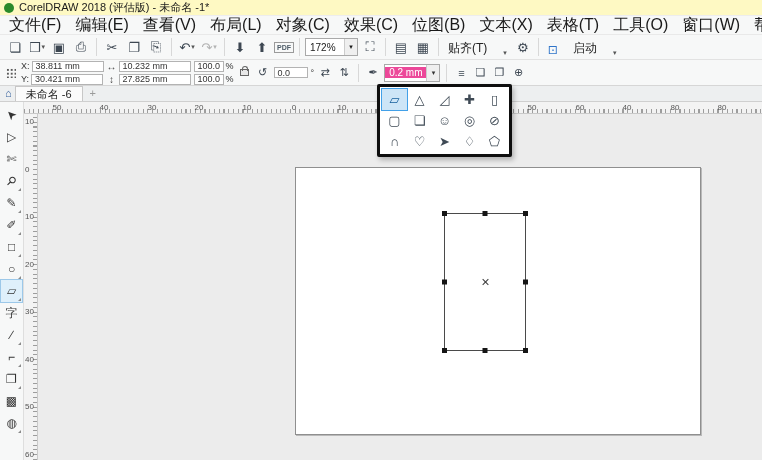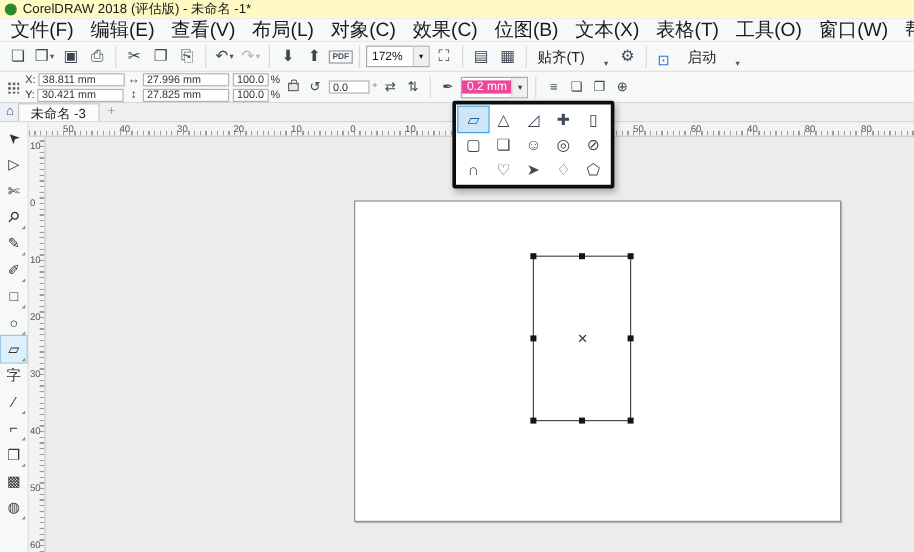--- a/index.html
+++ b/index.html
@@ -189,21 +189,21 @@
         <span class="fld w52">38.811 mm</span>
       </span>
       <span class="frow">
         <span class="lbl">Y:</span>
         <span class="fld w52">30.421 mm</span>
       </span>
     </span>
     <span class="stack">
       <span class="frow">
         <span class="icg">↔</span>
-        <span class="fld w52">27.996 mm</span>
+        <span class="fld w52">10.232 mm</span>
       </span>
       <span class="frow">
         <span class="icg">↕</span>
         <span class="fld w52">27.825 mm</span>
       </span>
     </span>
     <span class="stack">
       <span class="frow">
         <span class="fld w30">100.0</span>
         <span class="lbl">%</span>
@@ -239,21 +239,21 @@
     <span class="pbtn gray">
         <span>❐</span>
       </span>
     <span class="pbtn">
         <span>⊕</span>
       </span>
   </div>
 
   <div class="tabbar">
     <span class="home">⌂</span>
-    <span class="tab">未命名 -3</span>
+    <span class="tab">未命名 -6</span>
     <span class="newtab">+</span>
   </div>
 
   <div class="workspace">
 
     <div class="toolbox">
       <span class="tool">
           <span class="gl rotNW">➤</span>
         </span>
       <span class="tool">

